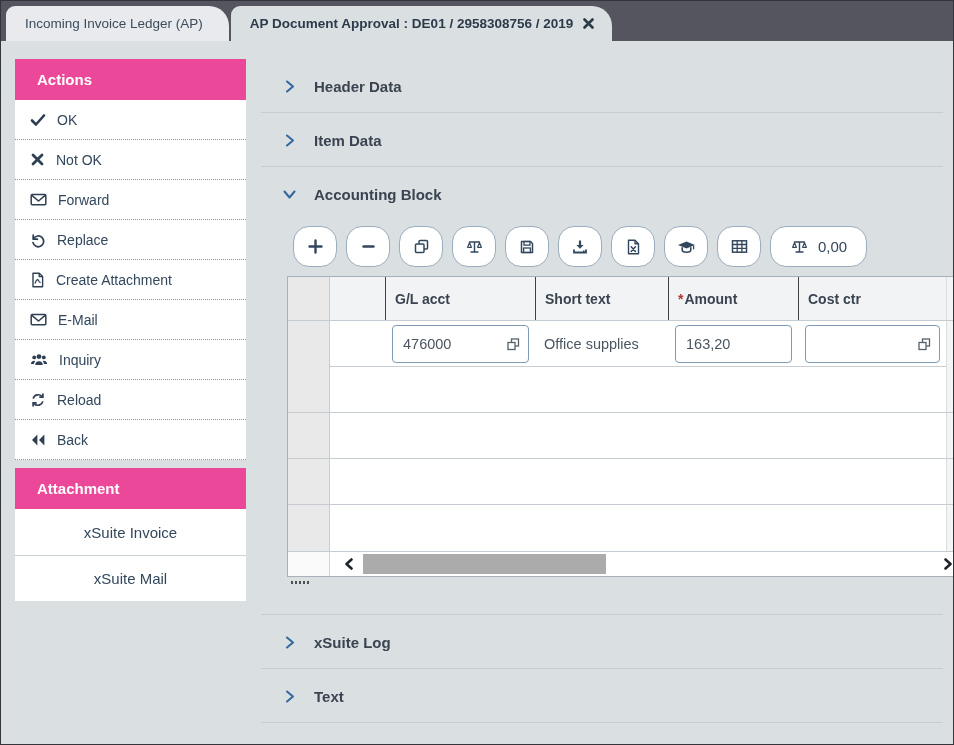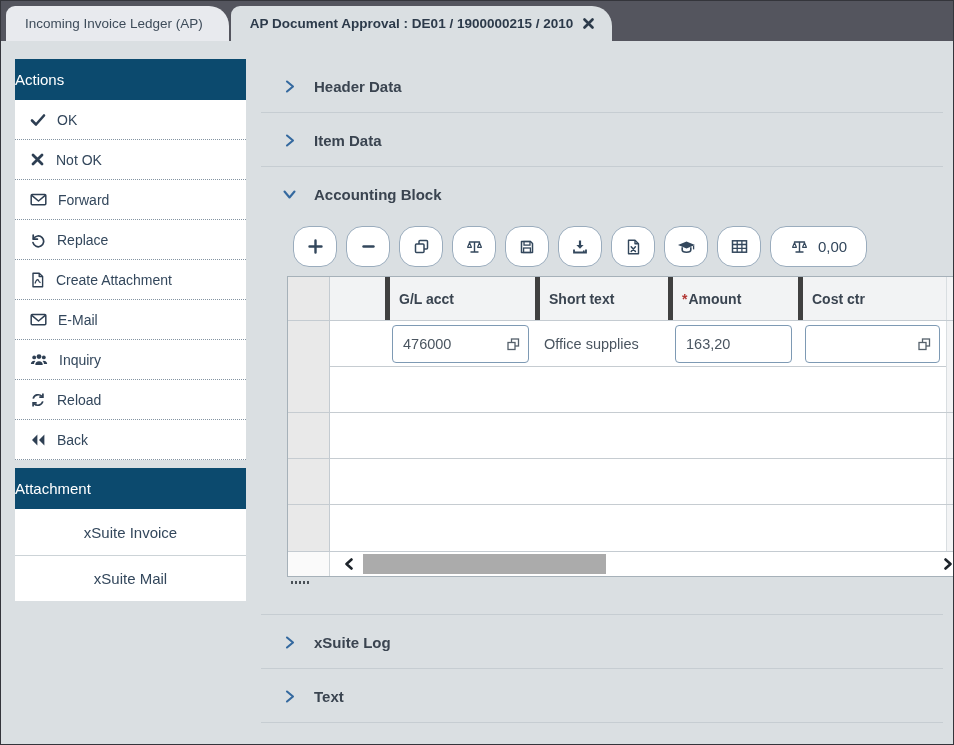--- a/index.html
+++ b/index.html
@@ -21,21 +21,21 @@
   }
   .tab.active { background:#dadfe2; color:#2c3a4a; font-weight:bold; padding-right:18px; }
   .tab .closex { margin-left:10px; display:flex; }
   
   .layout { display:flex; padding:18px 10px 0 14px; gap:15px; height:705px; }
   .sidebar { width:231px; flex:none; }
   .main { flex:1; min-width:0; }
   
   .panel { background:#fff; }
   .panel.attach { margin-top:8px; }
-  .panel-header { background:#0c4a6e; color:#fff; font-size:15px; font-weight:normal; padding:12px 0; }
+  .panel-header { background:#ec4899; color:#fff; font-size:15px; font-weight:bold; padding:12px 22px; }
   .action-item {
     display:flex; align-items:center; gap:11px; height:40px; padding:0 15px;
     font-size:14px; color:#33475c; border-bottom:1px dotted #8494a2; cursor:pointer;
   }
   .attach-item {
     height:46px; display:flex; align-items:center; justify-content:center;
     font-size:15px; color:#33475c; cursor:pointer;
   }
   .attach-item + .attach-item { border-top:1px solid #ccd3d7; }
   
@@ -46,21 +46,21 @@
   .ab-toolbar { display:flex; gap:9px; margin:22px 0 0 11px; }
   .tbtn {
     width:44px; height:41px; background:#fff; border:1px solid #9aacbd; border-radius:16px;
     display:flex; align-items:center; justify-content:center; color:#33475c; cursor:pointer;
   }
   .tbtn.wide { width:97px; gap:9px; font-size:15px; }
   
   .gridtable { margin:9px 0 0 5px; width:675px; border:1px solid #a6b1b9; background:#fff; }
   .thead, .trow { display:grid; grid-template-columns:42px 55px 150px 133px 130px 148px 15px; }
   .thead { height:44px; background:#f2f3f4; border-bottom:1px solid #c4cbd1; }
-  .th { display:flex; align-items:center; padding-left:9px; font-size:14px; font-weight:bold; color:#3a4450; border-left:5px solid #404040; }
+  .th { display:flex; align-items:center; padding-left:9px; font-size:14px; font-weight:bold; color:#3a4450; border-left:1px solid #404040; }
   .th.sel { background:#e9e9e9; border-left:none; border-right:1px solid #c4cbd1; }
   .th.blank { border-left:none; }
   .req { color:#b23734; margin-right:1px; }
   .trow { height:46px; background:#fff; border-bottom:1px solid #c6ccd1; }
   .trow.last { border-bottom:none; }
   .td { display:flex; align-items:center; }
   .td.sel { background:#e9e9e9; border-right:1px solid #c4cbd1; }
   .td.strip, .th.strip { background:#f3f4f5; border-left:1px solid #d9dee1; padding:0; }
   .td.text { padding-left:9px; font-size:14.5px; color:#4a5560; }
   .cellinput {
@@ -85,21 +85,21 @@
 </head>
 <body>
 
 <div class="window">
 
   <div class="tabbar">
     <div class="tab">
       <span>Incoming Invoice Ledger (AP)</span>
     </div>
     <div class="tab active">
-      <span>AP Document Approval : DE01 / 1900000215 / 2010</span>
+      <span>AP Document Approval : DE01 / 2958308756 / 2019</span>
       <span class="closex">
         <svg width="11" height="11" viewBox="0 0 11 11">
             <path d="M1.5 1.5 L9.5 9.5 M9.5 1.5 L1.5 9.5" stroke="#2c3a4a" stroke-width="2.6" stroke-linecap="round"></path>
           </svg>
       </span>
     </div>
   </div>
 
   <div class="layout">
 

